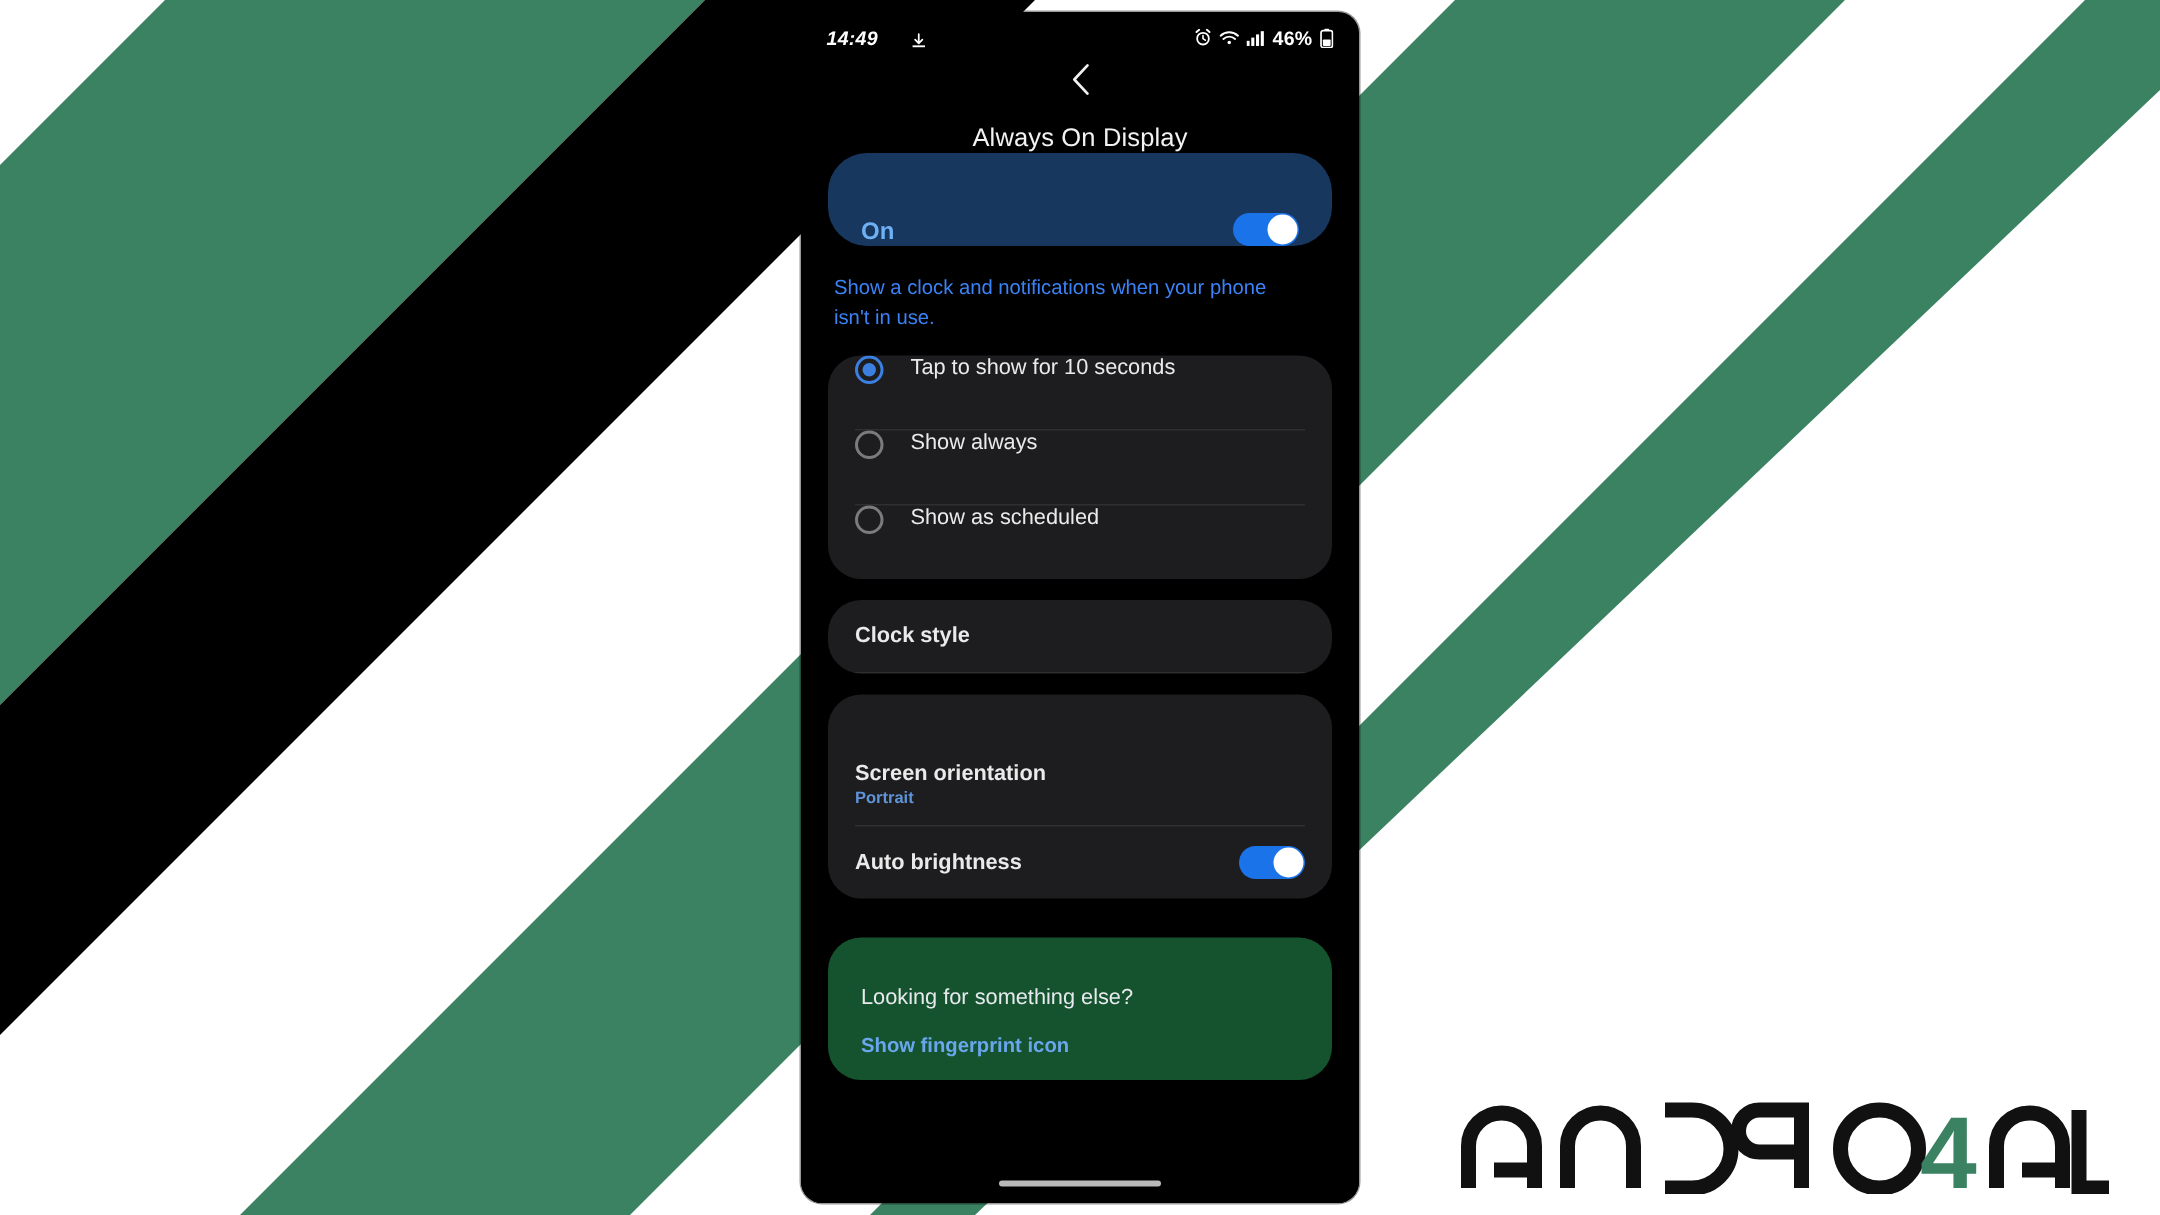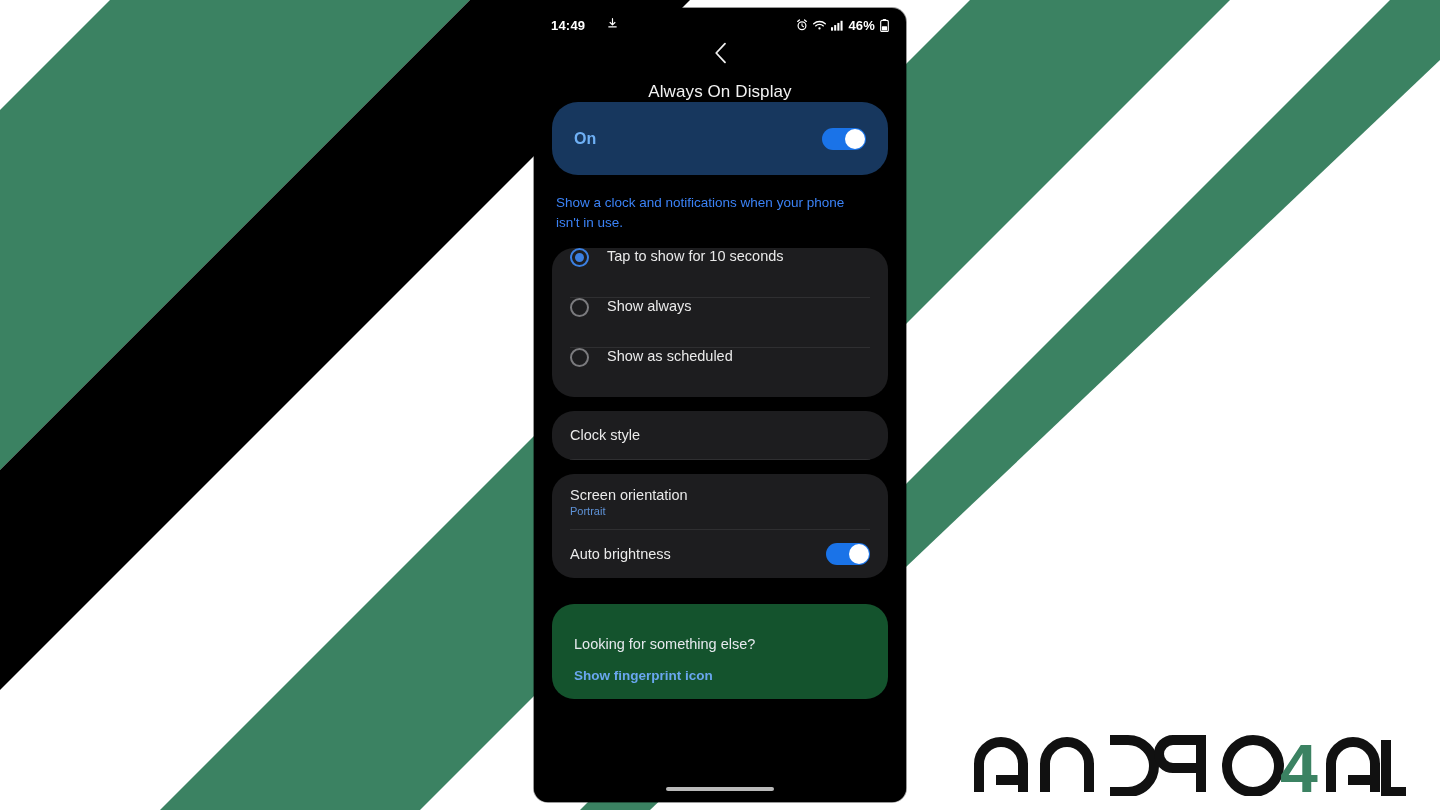--- a/index.html
+++ b/index.html
@@ -31,21 +31,21 @@
   
   .statusbar {
     height:34px;
     display:flex; align-items:center;
     padding:0 17px;
     color:#ffffff;
     font-size:13px;
     font-weight:bold;
     letter-spacing:.2px;
   }
-  .sb-left { display:flex; align-items:flex-start; gap:22px; }
+  .sb-left { display:flex; align-items:flex-end; gap:22px;font-style:italic; }
   .sb-right { margin-left:auto; display:flex; align-items:center; gap:5px; }
   .sb-icon { display:block; }
   .sb-batt { font-size:13px; font-weight:bold; }
 
   
   .appbar {
     height:52px;
     display:flex; align-items:center;
     padding:0 16px;
     gap:18px;
@@ -71,22 +71,22 @@
     height:1px;
     background:#2f2f31;
     margin:0 18px;
   }
 
   
   .master-card {
     margin:8px 18px 0 18px;
     background:#17375e;
     border-radius:26px;
-    height:73px;
-    display:flex; align-items:center;
+    height:62px;
+    display:flex; align-items:flex-end;
     padding:0 22px;
     cursor:pointer;
   }
   .master-label {
     color:#6fb0f5;
     font-size:16px;
     font-weight:bold;
   }
   .switch {
     margin-left:auto;
@@ -142,22 +142,22 @@
     font-size:14.5px;
   }
 
   
   .setting-row {
     display:flex; align-items:center;
     min-height:48px;
     padding:0 18px;
     cursor:pointer;
   }
-  .setting-row.tall { min-height:55px; }
-  .setting-texts { display:flex; flex-direction:column; gap:2px; }
+  .setting-row.tall { min-height:55px;margin-top:32px; }
+  .setting-texts { display:flex; flex-direction:column; gap:2px;font-weight:bold; }
   .setting-title {
     color:#eaeaea;
     font-size:14.5px;
   }
   .setting-sub {
     color:#5f93d8;
     font-size:11px;
   }
 
   

